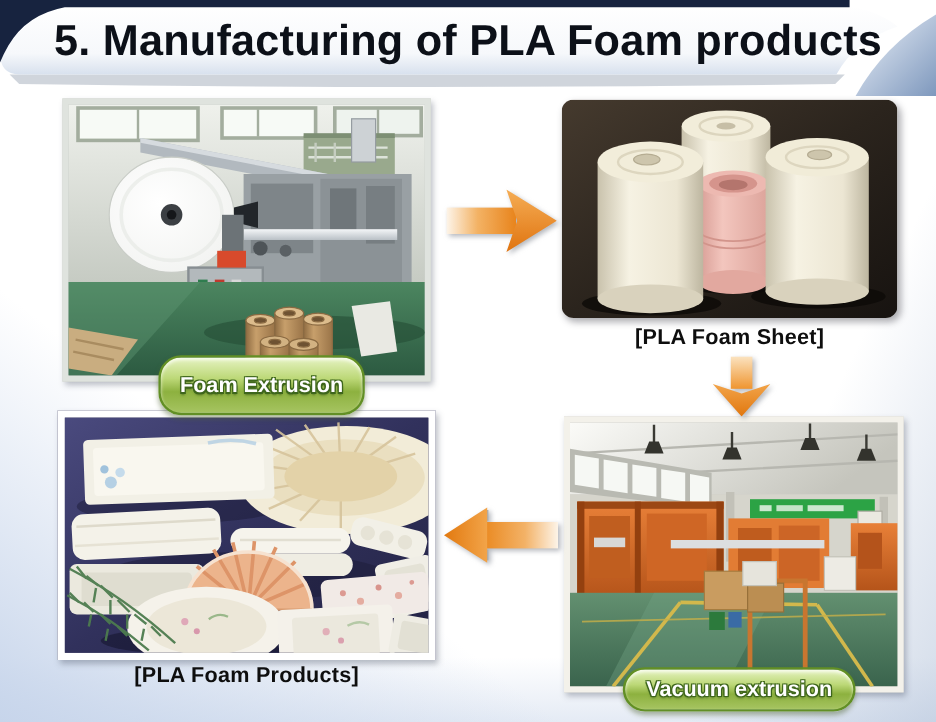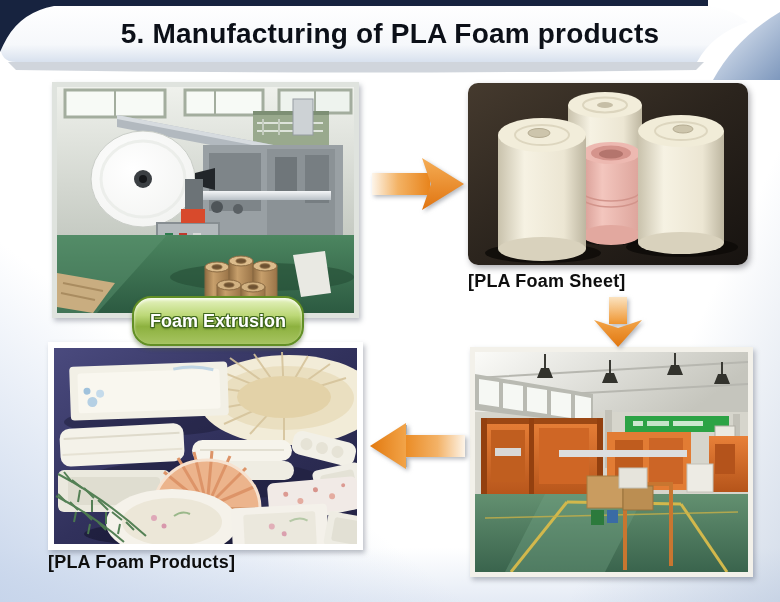--- a/index.html
+++ b/index.html
@@ -9,41 +9,41 @@
     background:
       linear-gradient(115deg, rgba(255,255,255,0) 80%, rgba(176,192,216,0.55) 100%),
       linear-gradient(to top right, #c7d5eb 0%, rgba(255,255,255,0) 30%),
       linear-gradient(to top, rgba(196,210,232,0.45) 0%, rgba(255,255,255,0) 9%),
       #ffffff;
   }
   .slide{position:absolute;inset:0;}
   .hdr-svg{position:absolute;top:0;left:0;}
   .title{
     position:absolute;top:12px;left:20px;width:740px;height:44px;
-    line-height:44px;text-align:center;font-size:28px;font-weight:bold;
+    line-height:44px;text-align:center;font-size:36px;font-weight:bold;
     color:#0c1018;letter-spacing:0.2px;white-space:nowrap;
   }
   .photo{position:absolute;box-sizing:border-box;box-shadow:2px 3px 5px rgba(60,70,90,0.35);}
   .photo svg{display:block;}
   .photo1{left:52px;top:82px;width:307px;height:236px;border:5px solid #dfe3de;background:#c9cec8;}
   .photo2{left:468px;top:83px;width:280px;height:182px;border-radius:10px;overflow:hidden;box-shadow:2px 3px 6px rgba(50,50,60,0.4);}
   .photo3{left:470px;top:347px;width:283px;height:230px;border:5px solid #f3f1ea;background:#cfcfc8;}
   .photo4{left:48px;top:342px;width:315px;height:208px;border:6px solid #ffffff;background:#2c2c54;}
   .badge{
     position:absolute;display:flex;align-items:center;justify-content:center;
     border:2px solid #628f25;border-radius:19px;box-sizing:border-box;
     background:linear-gradient(to bottom,#e6f3c2 0%,#bcd877 38%,#8db13f 62%,#a6c461 100%);
     box-shadow:0 3px 4px rgba(80,100,50,0.45), inset 0 2px 3px rgba(255,255,255,0.75);
     color:#ffffff;font-weight:bold;font-size:18px;white-space:nowrap;z-index:6;
     text-shadow:-1px -1px 0 #3e661c,1px -1px 0 #3e661c,-1px 1px 0 #3e661c,1px 1px 0 #3e661c,0 2px 2px rgba(40,70,15,0.6);
   }
   .badge1{left:132px;top:296px;width:172px;height:50px;}
   .badge3{left:519px;top:556px;width:194px;height:37px;}
   .caption{
-    position:absolute;font-weight:bold;font-size:18px;color:#0e0e0e;
+    position:absolute;text-align:center;font-weight:bold;font-size:18px;color:#0e0e0e;
     letter-spacing:0.2px;
   }
   .caption2{left:468px;top:271px;width:280px;}
   .caption4{left:48px;top:552px;width:315px;}
   .arrow{position:absolute;filter:drop-shadow(2px 2px 2px rgba(130,135,145,0.6));}
   .arrow-right{left:372px;top:158px;}
   .arrow-down{left:594px;top:297px;}
   .arrow-left{left:370px;top:421px;}
 </style>
 </head>
@@ -281,20 +281,21 @@
           <path d="M196,214 V132"></path>
           <path d="M148,132 H198"></path>
       </g>
       <rect x="112" y="124" width="36" height="32" fill="#c99c60" stroke="#a57c40"></rect>
       <rect x="148" y="134" width="30" height="24" fill="#bb8e52" stroke="#97703a"></rect>
       <rect x="144" y="116" width="28" height="20" fill="#e6e4dc" stroke="#c4c2b8"></rect>
       <rect x="116" y="158" width="13" height="15" fill="#2c7a3c"></rect>
       <rect x="132" y="158" width="11" height="13" fill="#3a6ba5"></rect>
     </svg>
   </div>
+  <div class="badge badge3">Vacuum extrusion</div>
 
   <div class="photo photo4">
     <svg width="303" height="196" viewBox="0 0 303 196">
       <defs>
         <linearGradient id="p4bg" x1="0" y1="0" x2="1" y2="1">
             <stop offset="0" stop-color="#4a4a7e"></stop>
             <stop offset="0.5" stop-color="#31315c"></stop>
             <stop offset="1" stop-color="#232344"></stop>
           </linearGradient>
       </defs>

